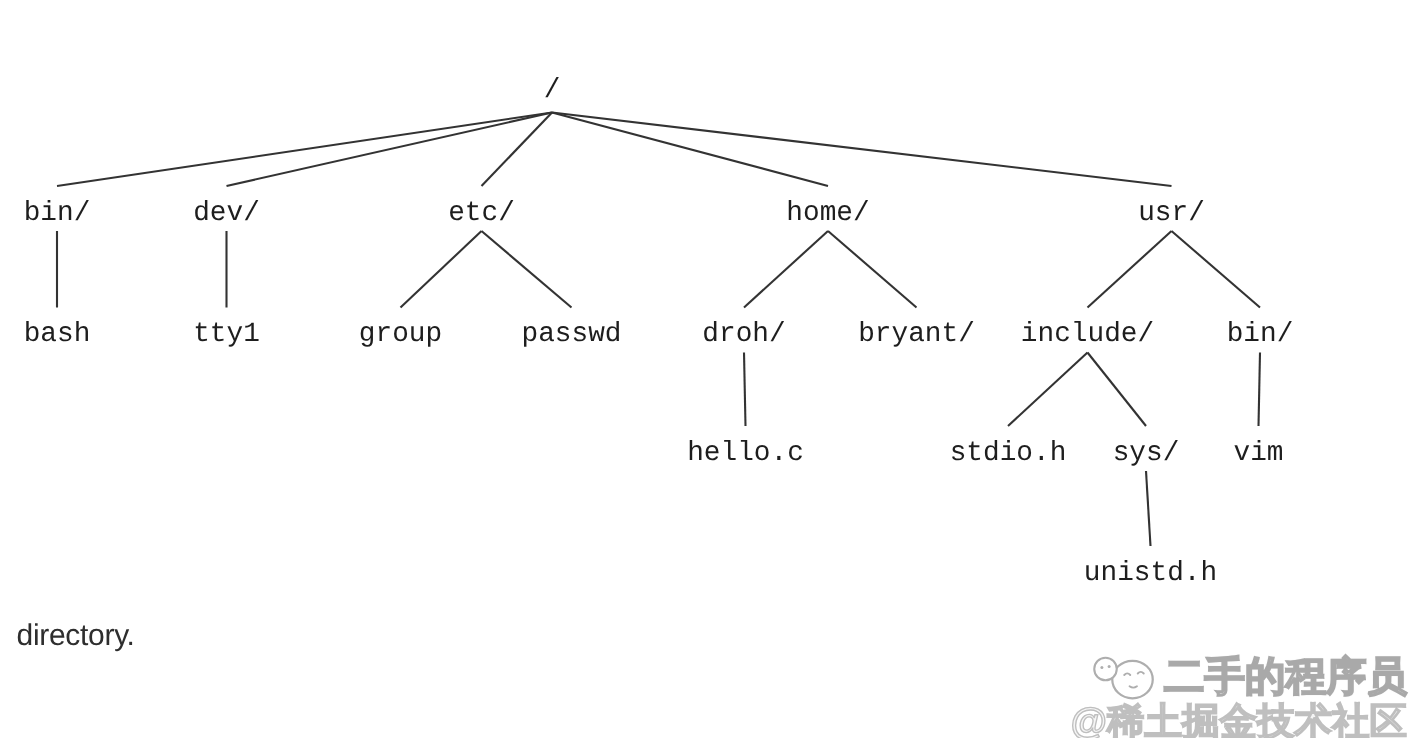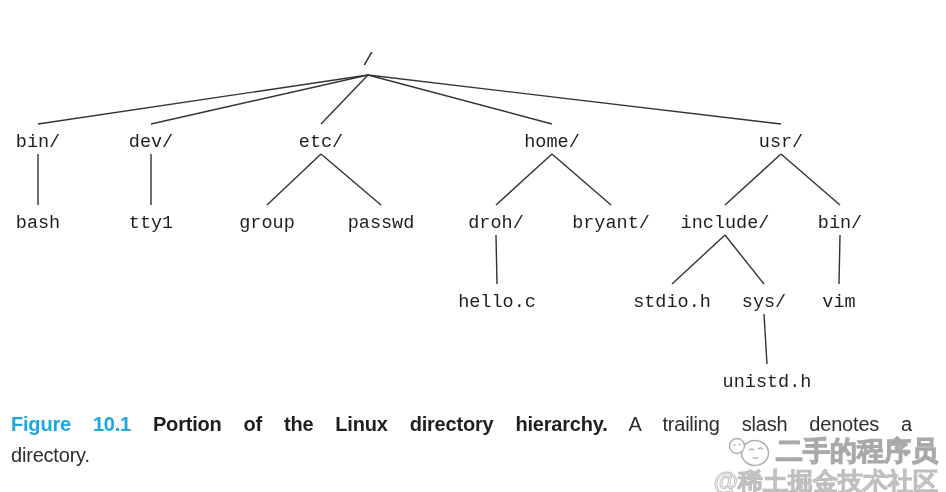--- a/index.html
+++ b/index.html
@@ -136,25 +136,20 @@
       <text x="840" y="227.5" text-anchor="middle" class="tree-label" fill="#1e1e1e">bin/</text>
       <text x="497" y="306.5" text-anchor="middle" class="tree-label" fill="#1e1e1e">hello.c</text>
       <text x="672" y="306.5" text-anchor="middle" class="tree-label" fill="#1e1e1e">stdio.h</text>
       <text x="764" y="306.5" text-anchor="middle" class="tree-label" fill="#1e1e1e">sys/</text>
       <text x="839" y="306.5" text-anchor="middle" class="tree-label" fill="#1e1e1e">vim</text>
       <text x="767" y="386.5" text-anchor="middle" class="tree-label" fill="#1e1e1e">unistd.h</text>
     </svg>
 </div>
 
 <div class="caption">
-  <div class="caption-line1">
-    <span class="fig-label" style="color: rgb(27, 168, 224);">Figure 10.1</span>
-    <span class="fig-title">Portion of the Linux directory hierarchy.</span>
-    <span class="fig-desc">A trailing slash denotes a</span>
-  </div>
   <div class="caption-line2 fig-desc">directory.</div>
 </div>
 
 <div class="watermark">
   <div class="wm-row">
     <svg class="wm-icon" width="42" height="33" viewBox="0 0 42 33">
       <ellipse cx="27" cy="18" rx="13.5" ry="12.5" fill="#ffffff" stroke="#aeaeae" stroke-width="1.5"></ellipse>
       <circle cx="9" cy="11" r="7.5" fill="#ffffff" stroke="#aeaeae" stroke-width="1.4"></circle>
       <circle cx="6.6" cy="10" r="1" fill="#aeaeae"></circle>
       <circle cx="11.4" cy="9.4" r="1" fill="#aeaeae"></circle>

